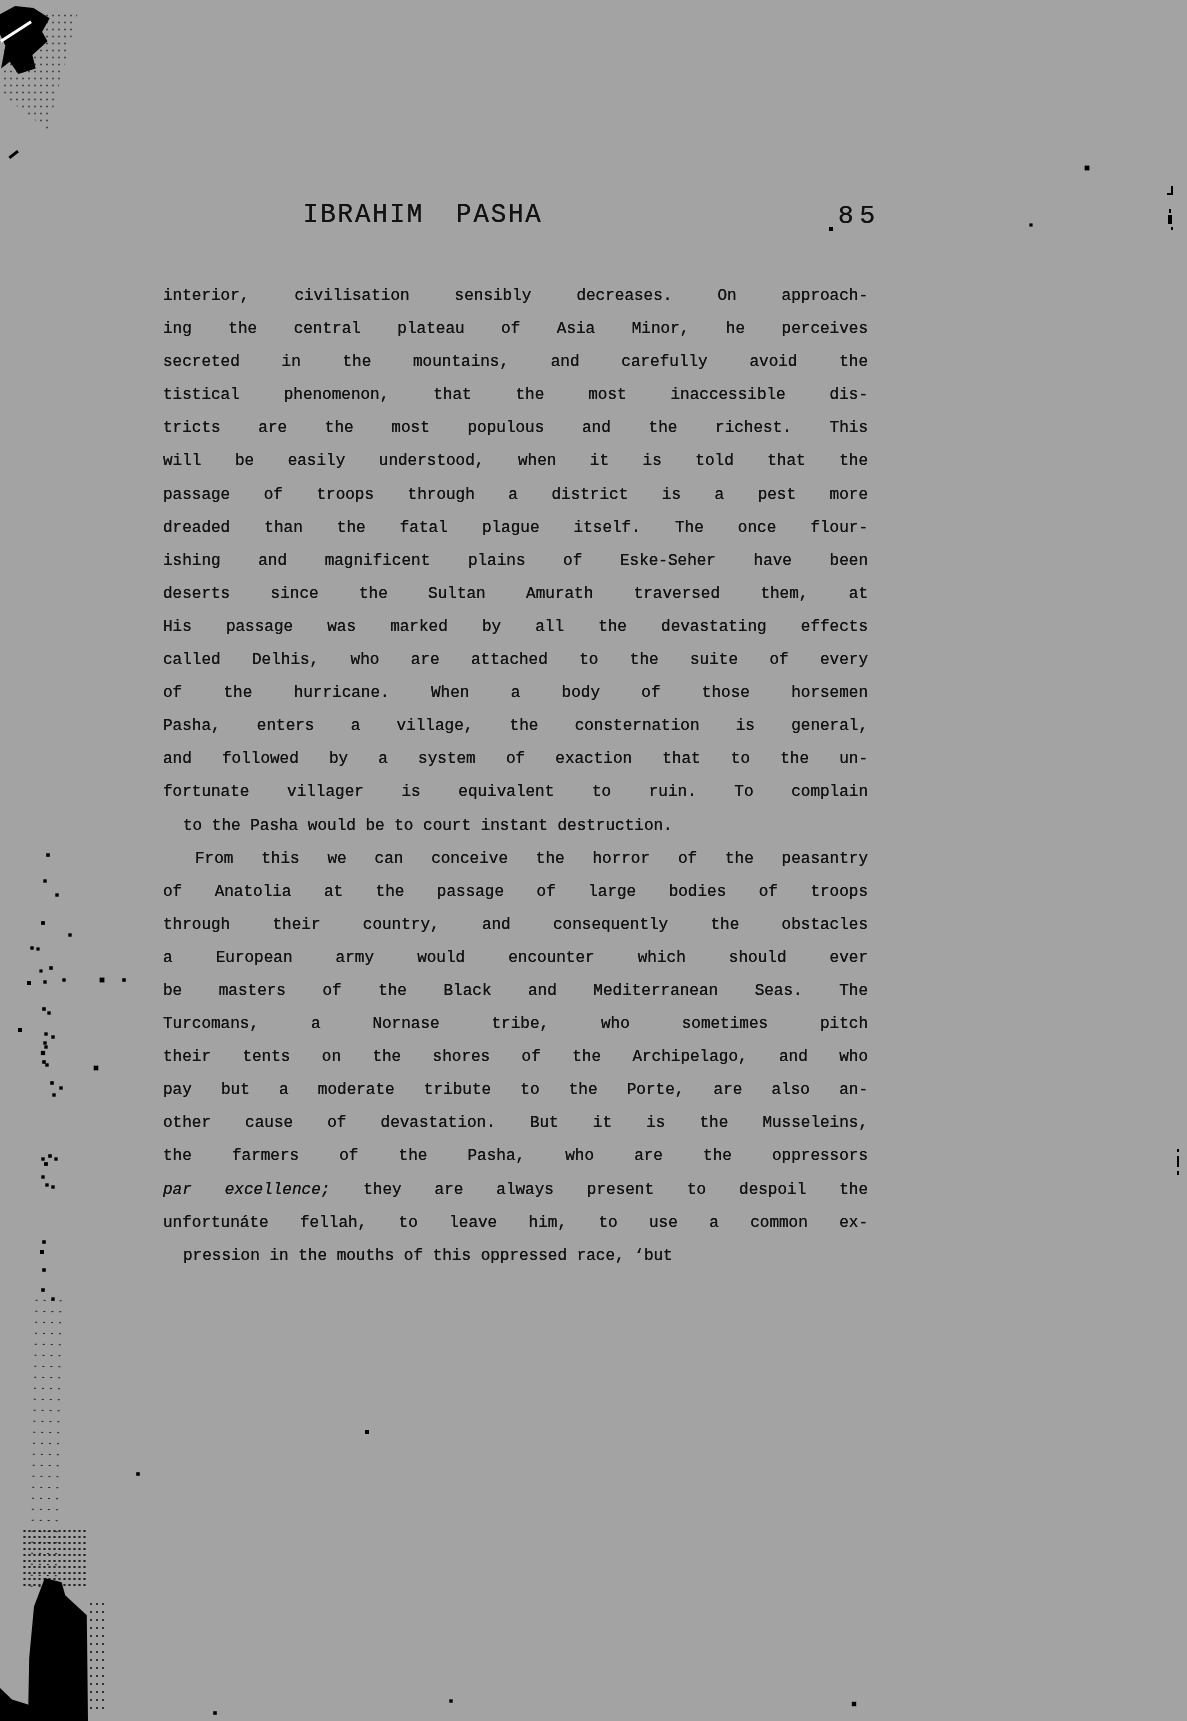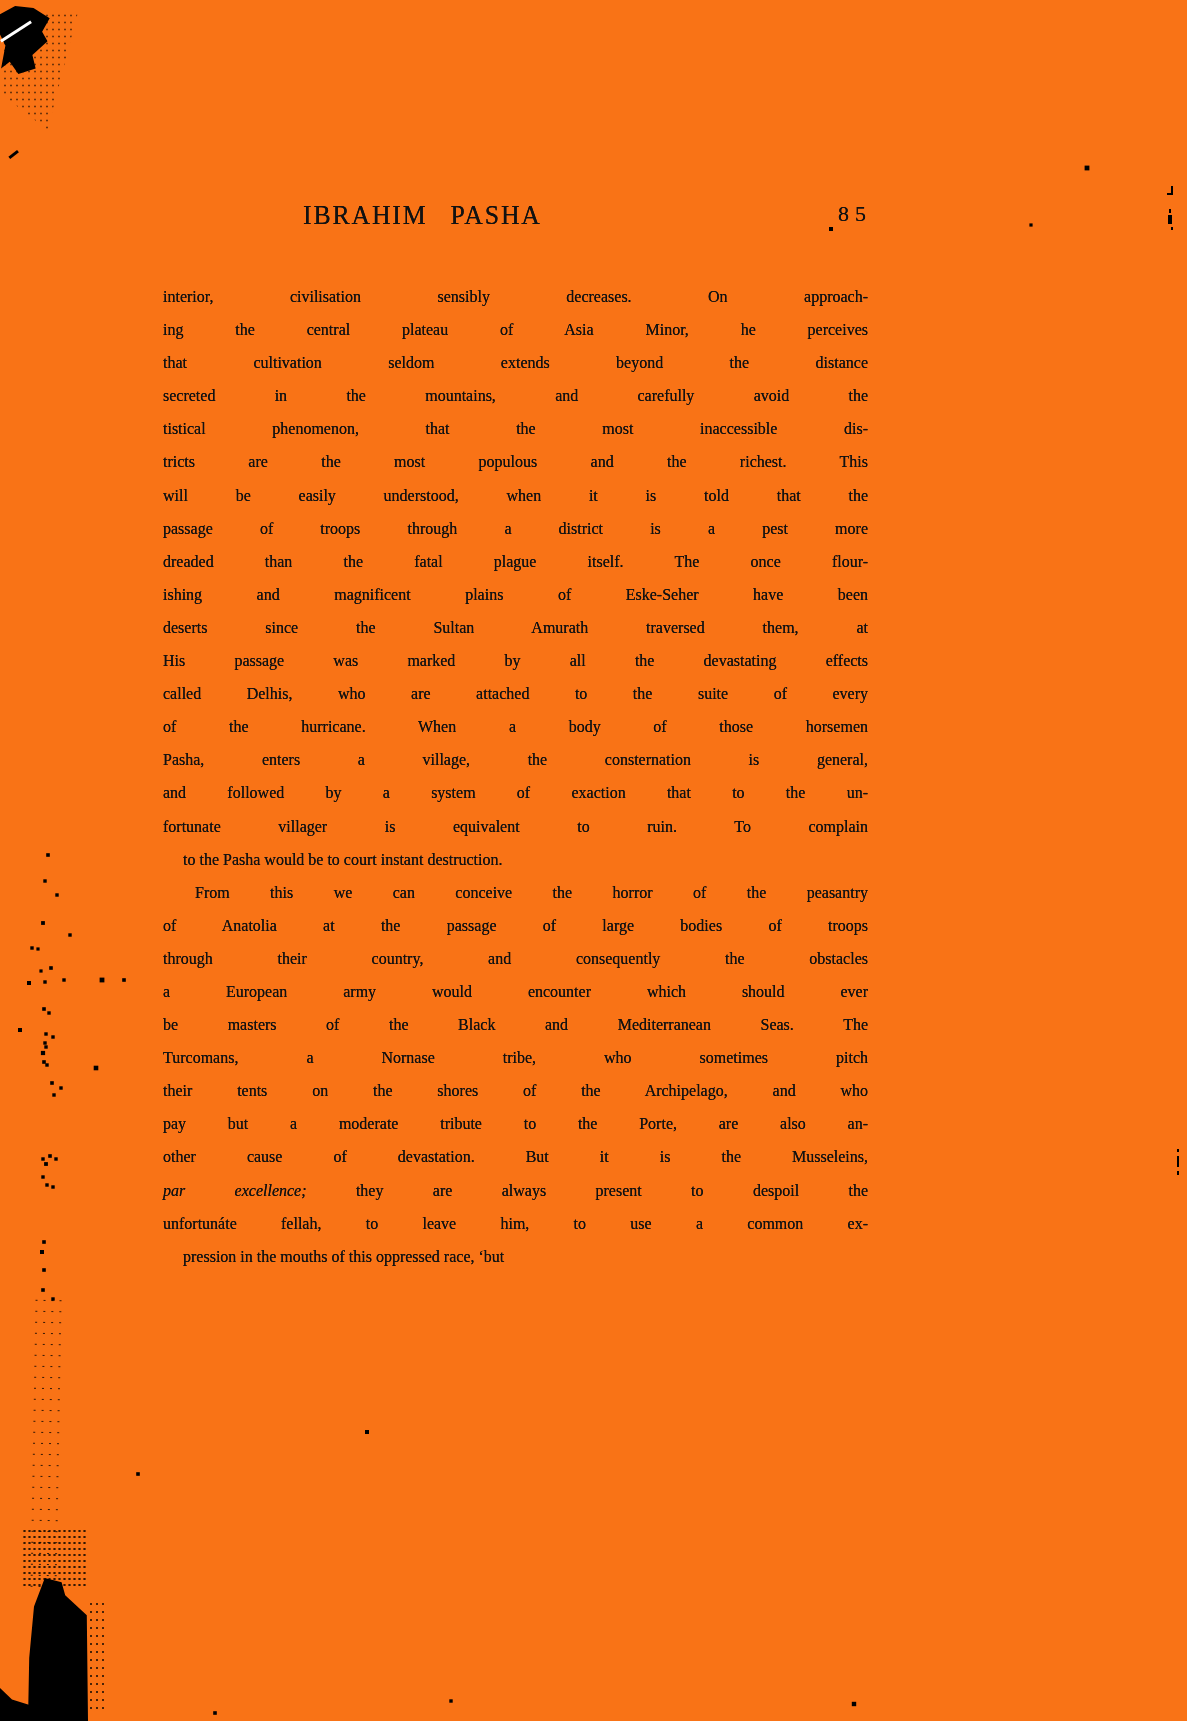--- a/index.html
+++ b/index.html
@@ -1,38 +1,38 @@
 <!DOCTYPE html>
 <html><head>
 <meta charset="utf-8">
 <style>
   html,body{margin:0;padding:0;background:#ffffff;}
   .page{
     position:relative;
     width:1187px;height:1721px;
-    background:#f97316;
+    background:#a3a3a3;
     overflow:hidden;
-    font-family:Liberation Serif, serif;
+    font-family:Liberation Mono, monospace;
     color:#121212;
   }
   .page-title{
     position:absolute;
     left:303px;top:199px;
     font-size:28px;
     letter-spacing:2px;
     word-spacing:16px;
     transform:scaleX(0.92);
     transform-origin:left top;
     white-space:nowrap;
     text-shadow:0 0 0.5px #121212;
   }
   .page-number{
     position:absolute;
     left:838px;top:201px;
-    font-size:22px;
+    font-size:26px;
     letter-spacing:6px;
     text-shadow:0 0 0.5px #121212;
   }
   .text-block{
     position:absolute;
     left:163px;top:280px;
     width:705px;
     font-size:16px;
     line-height:33.1px;
     text-shadow:0 0 0.55px #161616;
@@ -133,21 +133,20 @@
 <div class="page">
 
   <div class="page-title">IBRAHIM PASHA</div>
   <div class="page-number">85</div>
 
   <div class="text-block">
 
     <div>
       <div class="line">interior, civilisation sensibly decreases. On approach-</div>
       <div class="line">ing the central plateau of Asia Minor, he perceives</div>
-      <div class="line">that cultivation seldom extends beyond the distance</div>
       <div class="line">secreted in the mountains, and carefully avoid the</div>
       <div class="line">tistical phenomenon, that the most inaccessible dis-</div>
       <div class="line">tricts are the most populous and the richest. This</div>
       <div class="line">will be easily understood, when it is told that the</div>
       <div class="line">passage of troops through a district is a pest more</div>
       <div class="line">dreaded than the fatal plague itself. The once flour-</div>
       <div class="line">ishing and magnificent plains of Eske-Seher have been</div>
       <div class="line">deserts since the Sultan Amurath traversed them, at</div>
       <div class="line">His passage was marked by all the devastating effects</div>
       <div class="line">called Delhis, who are attached to the suite of every</div>
@@ -161,20 +160,21 @@
     <div>
       <div class="line indent">From this we can conceive the horror of the peasantry</div>
       <div class="line">of Anatolia at the passage of large bodies of troops</div>
       <div class="line">through their country, and consequently the obstacles</div>
       <div class="line">a European army would encounter which should ever</div>
       <div class="line">be masters of the Black and Mediterranean Seas. The</div>
       <div class="line">Turcomans, a Nornase tribe, who sometimes pitch</div>
       <div class="line">their tents on the shores of the Archipelago, and who</div>
       <div class="line">pay but a moderate tribute to the Porte, are also an-</div>
       <div class="line">other cause of devastation. But it is the Musseleins,</div>
+      <div class="line">the farmers of the Pasha, who are the oppressors</div>
       <div class="line"><span class="i">par excellence;</span><span> they are always present to despoil the</span></div>
       <div class="line">unfortunáte fellah, to leave him, to use a common ex-</div>
       <div class="line last">pression in the mouths of this oppressed race, ‘but</div>
     </div>
 
   </div>
 
   <div class="art blot-tl-speckle"></div>
   <div class="art blot-tl"></div>
   <div class="art blot-tl-slash"></div>

